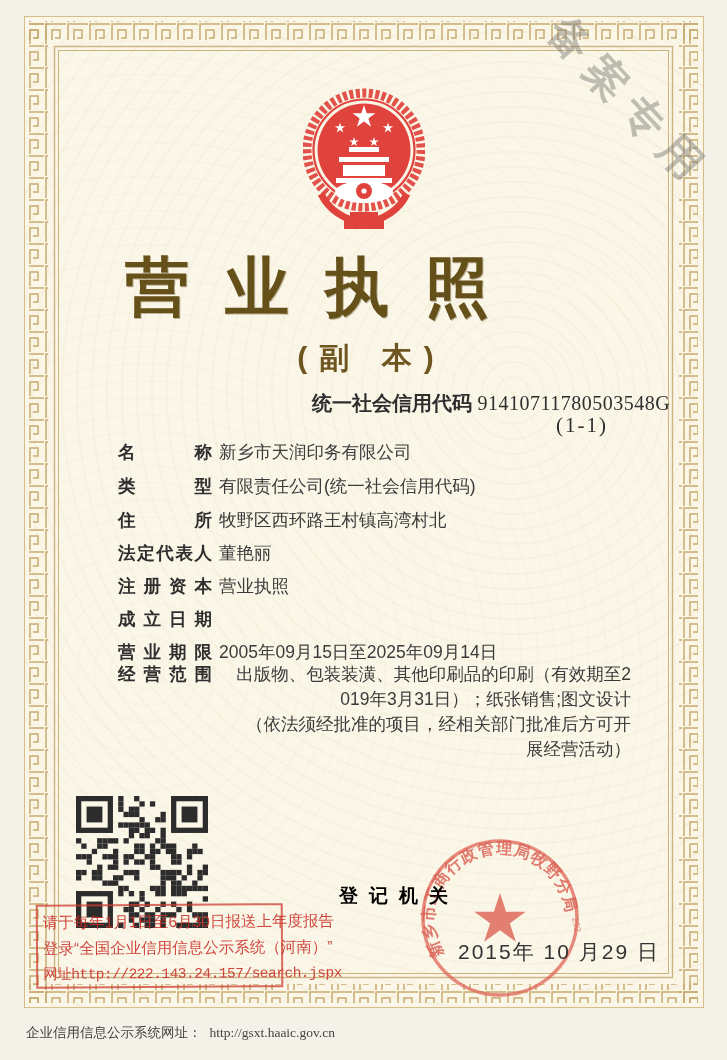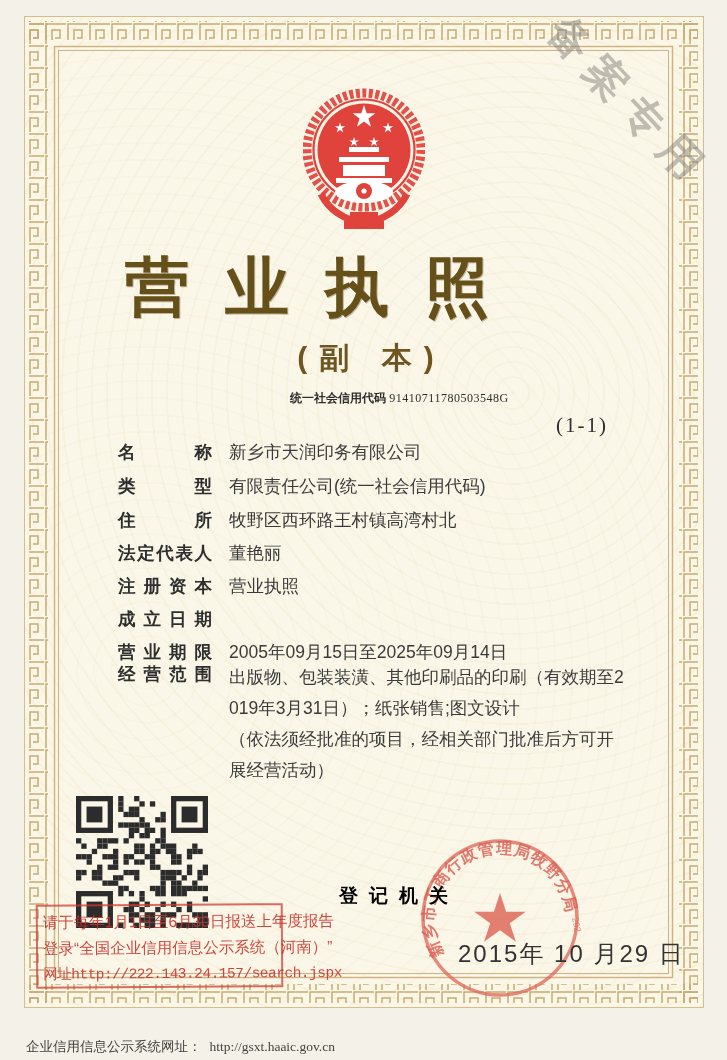--- a/index.html
+++ b/index.html
@@ -11,37 +11,37 @@
           repeating-radial-gradient(circle at 18% 66%, rgba(210,185,120,.05) 0 2px, transparent 2px 17px);}
   .border-svg{position:absolute;left:0;top:0;z-index:2;}
   .watermark{position:absolute;left:576px;top:4px;z-index:9;font-size:42px;letter-spacing:12px;
         color:rgba(128,126,120,.48);transform:rotate(47deg);transform-origin:left top;white-space:nowrap;font-weight:bold;}
   .emblem{position:absolute;left:303px;top:86px;z-index:3;}
   .title{position:absolute;left:0;top:244px;width:614px;text-align:center;z-index:3;
         font-size:64px;font-weight:bold;color:#66501a;letter-spacing:36px;padding-left:36px;box-sizing:border-box;
         text-shadow:1px 1px 0 rgba(80,60,15,.35);}
   .subtitle{position:absolute;left:8px;top:338px;width:727px;text-align:center;z-index:3;
         font-size:30px;font-weight:bold;color:#6f551f;letter-spacing:12px;}
-  .ccode{position:absolute;left:290px;top:390px;z-index:3;font-size:12px;white-space:nowrap;}
+  .ccode{position:absolute;left:312px;top:390px;z-index:3;font-size:20px;white-space:nowrap;}
   .ccode .lab{font-weight:bold;color:#2e2e2e;}
   .ccode .val{font-family:"Liberation Serif",serif;color:#2f2f2f;letter-spacing:.5px;}
   .pageno{position:absolute;left:556px;top:413px;z-index:3;font-size:21px;font-family:"Liberation Serif",serif;color:#2f2f2f;letter-spacing:2px;}
   .row{position:absolute;left:118px;display:flex;z-index:3;}
   .flabel{width:94px;display:flex;justify-content:space-between;font-weight:bold;color:#2e2e2e;font-size:17.5px;flex:none;}
-  .fval{margin-left:17px;font-size:17.5px;color:#3b3b3b;white-space:nowrap;}
-  .fval.multi{white-space:pre-line;width:412px;line-height:31px;}
+  .fval{margin-left:7px;font-size:17.5px;color:#3b3b3b;white-space:nowrap;}
+  .fval.multi{white-space:pre-line;width:412px;line-height:25px;text-align:right;}
   .qr{position:absolute;left:76px;top:796px;z-index:5;}
   .stamp{position:absolute;left:36px;top:904px;width:247px;height:84px;z-index:6;
         border:2px solid rgba(205,60,50,.75);color:rgba(200,45,38,.88);font-size:15.5px;
         padding:3px 5px;box-sizing:border-box;line-height:26px;transform:rotate(-.4deg);white-space:nowrap;}
   .stamp .mono{font-family:"Liberation Mono",monospace;font-size:14.5px;letter-spacing:-.5px;}
   .regauth{position:absolute;left:339px;top:883px;z-index:4;font-size:19px;font-weight:bold;color:#000000;letter-spacing:11px;white-space:nowrap;}
   .seal{position:absolute;left:400px;top:818px;z-index:3;}
-  .issue-date{position:absolute;left:458px;top:938px;z-index:4;font-size:24px;color:#333;letter-spacing:2px;white-space:nowrap;}
-  .footer-left{position:absolute;left:26px;top:1024px;z-index:3;font-size:13.5px;color:#41413f;white-space:nowrap;margin-top:14px;}
+  .issue-date{position:absolute;left:458px;top:938px;z-index:4;font-size:21px;color:#333;letter-spacing:2px;white-space:nowrap;}
+  .footer-left{position:absolute;left:26px;top:1024px;z-index:3;font-size:13.5px;color:#41413f;white-space:nowrap;}
   .footer-left .url{font-family:"Liberation Serif",serif;margin-left:8px;color:#45443f;}
   .footer-right{position:absolute;right:26px;top:1023px;z-index:3;font-size:15px;color:#393937;font-weight:500;letter-spacing:.5px;white-space:nowrap;}
 </style>
 </head>
 <body>
 
 <div class="page">
 
   <div class="paper-inner"></div>
 

